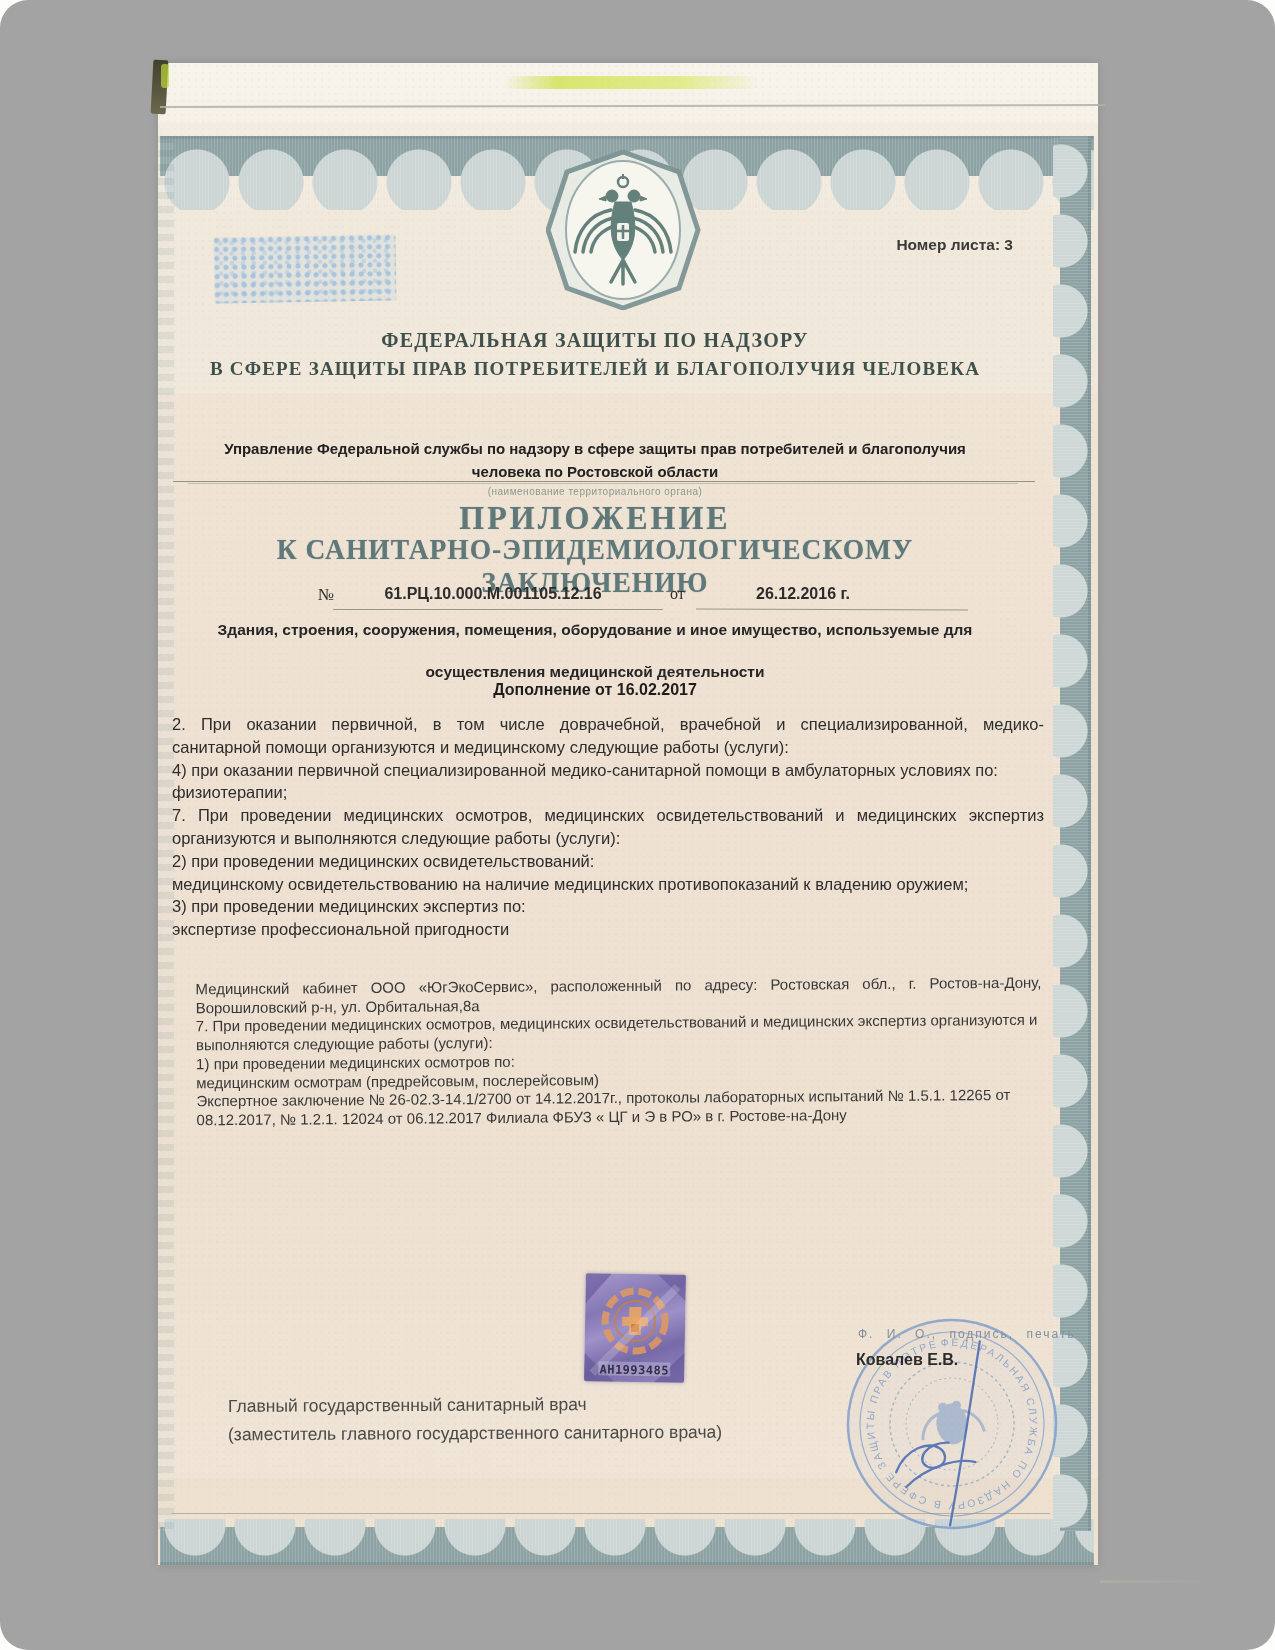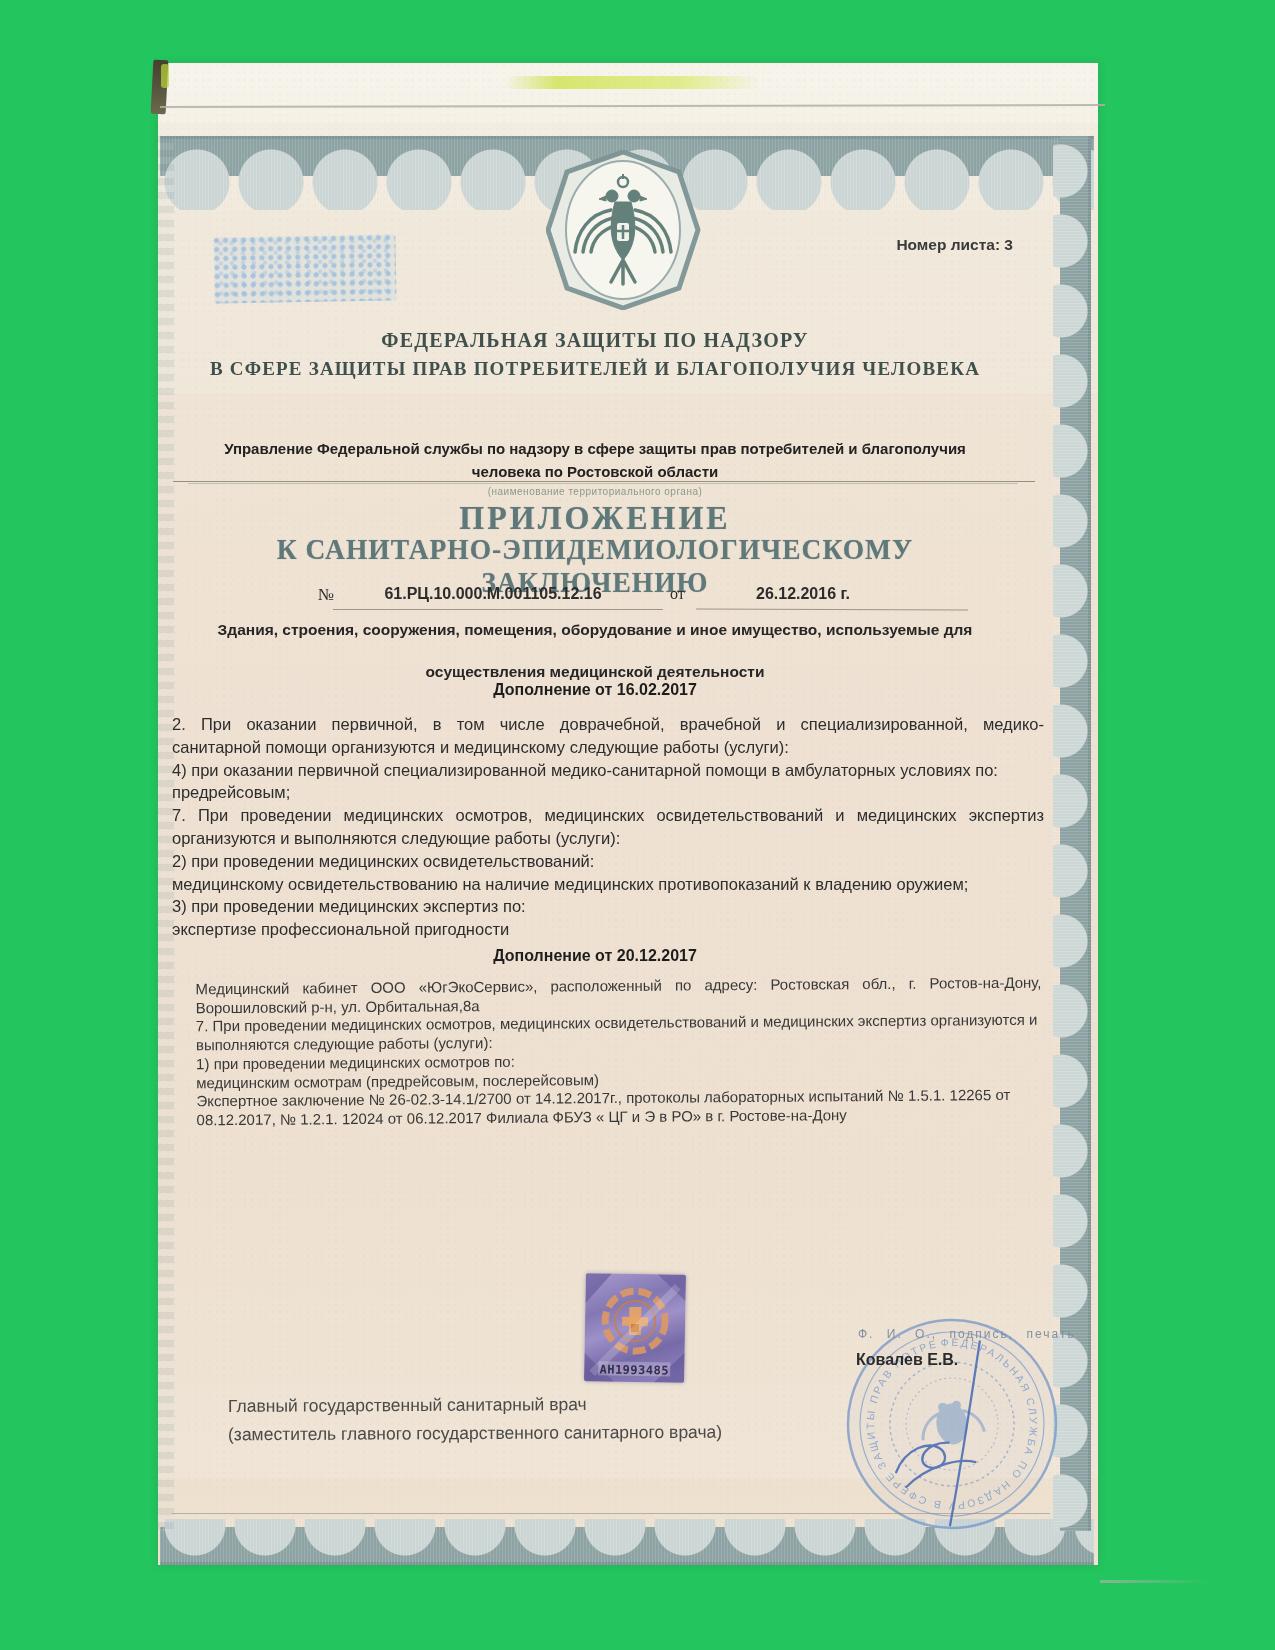--- a/index.html
+++ b/index.html
@@ -1,17 +1,17 @@
 <!DOCTYPE html>
 <html><head>
 <meta charset="utf-8">
 <style>
   html,body{margin:0;padding:0;background:#fdfdfb;}
-  .canvas{position:relative;width:1275px;height:1650px;background:#22c55e;overflow:hidden;
-          font-family:"Liberation Sans",sans-serif;}
+  .canvas{position:relative;width:1275px;height:1650px;background:#a3a3a3;overflow:hidden;
+          font-family:"Liberation Sans",sans-serif;border-radius:28px;}
   
   .page{position:absolute;left:158px;top:63px;width:940px;height:1502px;
         background:linear-gradient(180deg,#f7f4ec 0%,#f2ede0 10%,#f0e9dc 45%,#efe8d9 75%,#f2eee2 100%);
         box-shadow:0 0 7px rgba(90,90,80,.25);}
   .page::before{content:"";position:absolute;inset:0;pointer-events:none;
         background:
           linear-gradient(rgba(233,198,178,.12),rgba(233,198,178,.12)) 0 330px/100% 160px no-repeat,
           linear-gradient(rgba(230,196,176,.10),rgba(230,196,176,.10)) 0 60px/100% 60px no-repeat,
           linear-gradient(rgba(226,206,160,.14),rgba(226,206,160,.14)) 0 1415px/100% 70px no-repeat,
           radial-gradient(circle at 3px 3px,rgba(150,140,120,.055) 0 1px,rgba(0,0,0,0) 1.5px);
@@ -164,30 +164,29 @@
     <div class="abs uline uline2"></div>
 
     <div class="abs centerblock subject subject1">Здания, строения, сооружения, помещения, оборудование и иное имущество, используемые для</div>
     <div class="abs centerblock subject subject2">осуществления медицинской деятельности</div>
 
     <div class="abs centerblock supp-heading heading1">Дополнение от 16.02.2017</div>
     <div class="abs body1">
       <div class="jl">2. При оказании первичной, в том числе доврачебной, врачебной и специализированной, медико-</div>
       <div>санитарной помощи организуются и медицинскому следующие работы (услуги):</div>
       <div>4) при оказании первичной специализированной медико-санитарной помощи в амбулаторных условиях по:</div>
-      <div>предрейсовым;</div>
+      <div>физиотерапии;</div>
       <div class="jl">7. При проведении медицинских осмотров, медицинских освидетельствований и медицинских экспертиз</div>
       <div>организуются и выполняются следующие работы (услуги):</div>
       <div>2) при проведении медицинских освидетельствований:</div>
       <div>медицинскому освидетельствованию на наличие медицинских противопоказаний к владению оружием;</div>
       <div>3) при проведении медицинских экспертиз по:</div>
       <div>экспертизе профессиональной пригодности</div>
     </div>
 
-    <div class="abs centerblock supp-heading heading2">Дополнение от 20.12.2017</div>
     <div class="abs body2">
       <div class="jl">Медицинский кабинет ООО «ЮгЭкоСервис», расположенный по адресу: Ростовская обл., г. Ростов-на-Дону,</div>
       <div>Ворошиловский р-н, ул. Орбитальная,8а</div>
       <div>7. При проведении медицинских осмотров, медицинских освидетельствований и медицинских экспертиз организуются и</div>
       <div>выполняются следующие работы (услуги):</div>
       <div>1) при проведении медицинских осмотров по:</div>
       <div>медицинским осмотрам (предрейсовым, послерейсовым)</div>
       <div>Экспертное заключение № 26-02.3-14.1/2700 от 14.12.2017г., протоколы лабораторных испытаний № 1.5.1. 12265 от</div>
       <div>08.12.2017, № 1.2.1. 12024 от 06.12.2017 Филиала ФБУЗ « ЦГ и Э в РО» в г. Ростове-на-Дону</div>
     </div>

